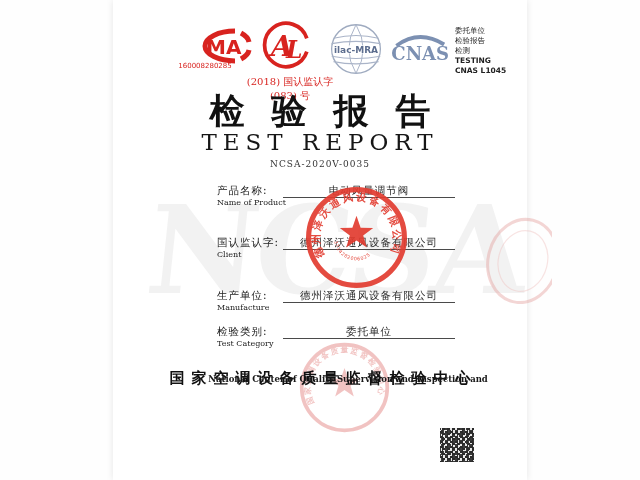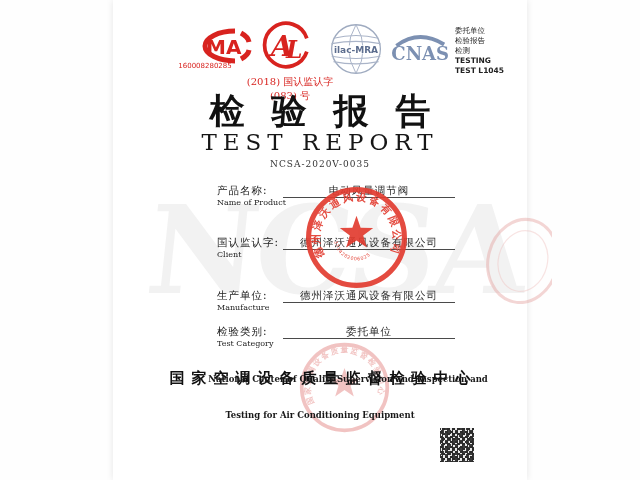--- a/index.html
+++ b/index.html
@@ -88,21 +88,21 @@
   <svg class="abs cert" style="left:390px;top:31px;" width="58" height="36" viewBox="0 0 90 54">
     <path d="M 10 22 Q 45 -4 84 20" fill="none" stroke="#7c90b2" stroke-width="6"></path>
     <text x="2" y="44" font-family="DejaVu Serif, serif" font-size="28" font-weight="bold" fill="#7c90b2">CNAS</text>
   </svg>
 
   <div class="abs accr-lines">
     <div>委托单位</div>
     <div>检验报告</div>
     <div>检测</div>
     <div class="b">TESTING</div>
-    <div class="b">TEST L1045</div>
+    <div class="b">CNAS L1045</div>
   </div>
 
   <div class="abs title-zh">检验报告</div>
   <div class="abs title-en">TEST REPORT</div>
   <div class="abs report-no">NCSA-2020V-0035</div>
 
   <div class="abs field" style="left:0;top:184px;width:548px;height:30px;">
     <span class="lbl-zh">产品名称:</span>
     <span class="val">电动风量调节阀</span>
     <span class="lbl-en">Name of Product</span>
@@ -118,21 +118,20 @@
     <span class="lbl-en">Manufacture</span>
   </div>
   <div class="abs field" style="left:0;top:325px;width:640px;height:30px;">
     <span class="lbl-zh">检验类别:</span>
     <span class="val">委托单位</span>
     <span class="lbl-en">Test Category</span>
   </div>
 
   <div class="abs footer-zh">国家空调设备质量监督检验中心</div>
   <div class="abs footer-en" style="top:374px;padding-left:28px;">National Center of Quality Supervision and Inspection and</div>
-  <div class="abs footer-en" style="top:410px;">Testing for Air Conditioning Equipment</div>
 
   <div class="abs qr"></div>
 
   <svg class="abs stamp-main" viewBox="0 0 100 100">
     <defs>
       <path id="arcMain" d="M 18.8 68 A 36 36 0 1 1 81.2 68"></path>
       <path id="arcNum" d="M 28.3 53.8 A 22 22 0 0 0 71.7 53.8"></path>
     </defs>
     <circle cx="50" cy="50" r="46.5" fill="none" stroke="#e23c30" stroke-width="5"></circle>
     <polygon points="50,29 54,40.5 66.2,40.7 56.5,48.1 60,59.8 50,52.8 40,59.8 43.5,48.1 33.8,40.7 46,40.5" fill="#e23c30"></polygon>

